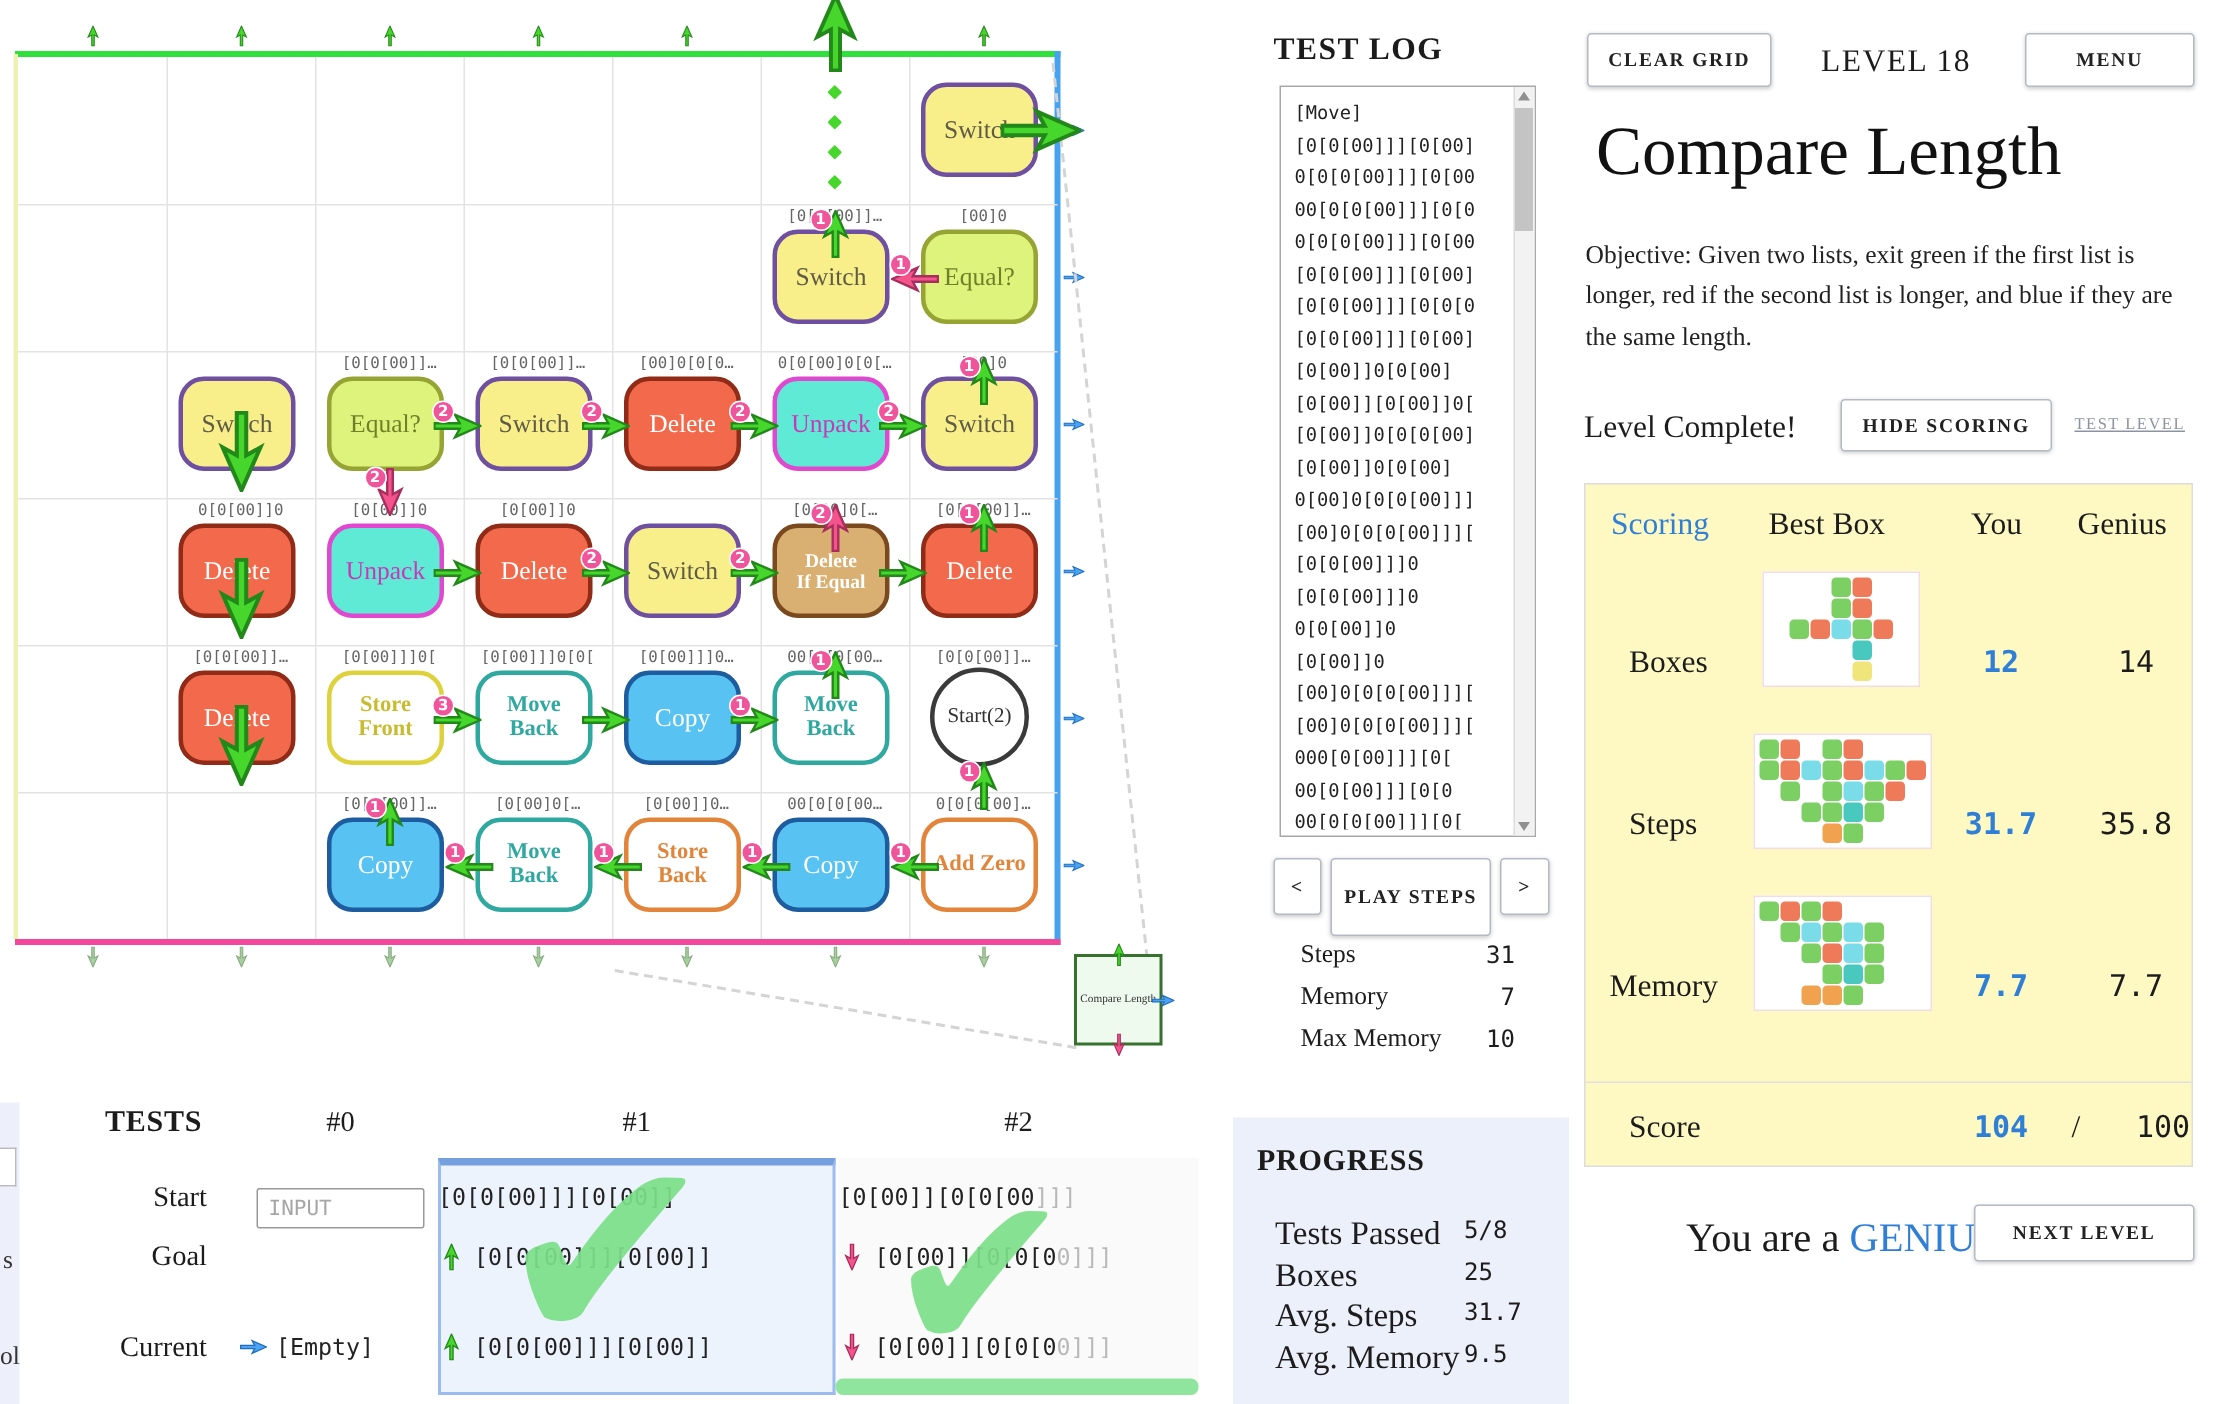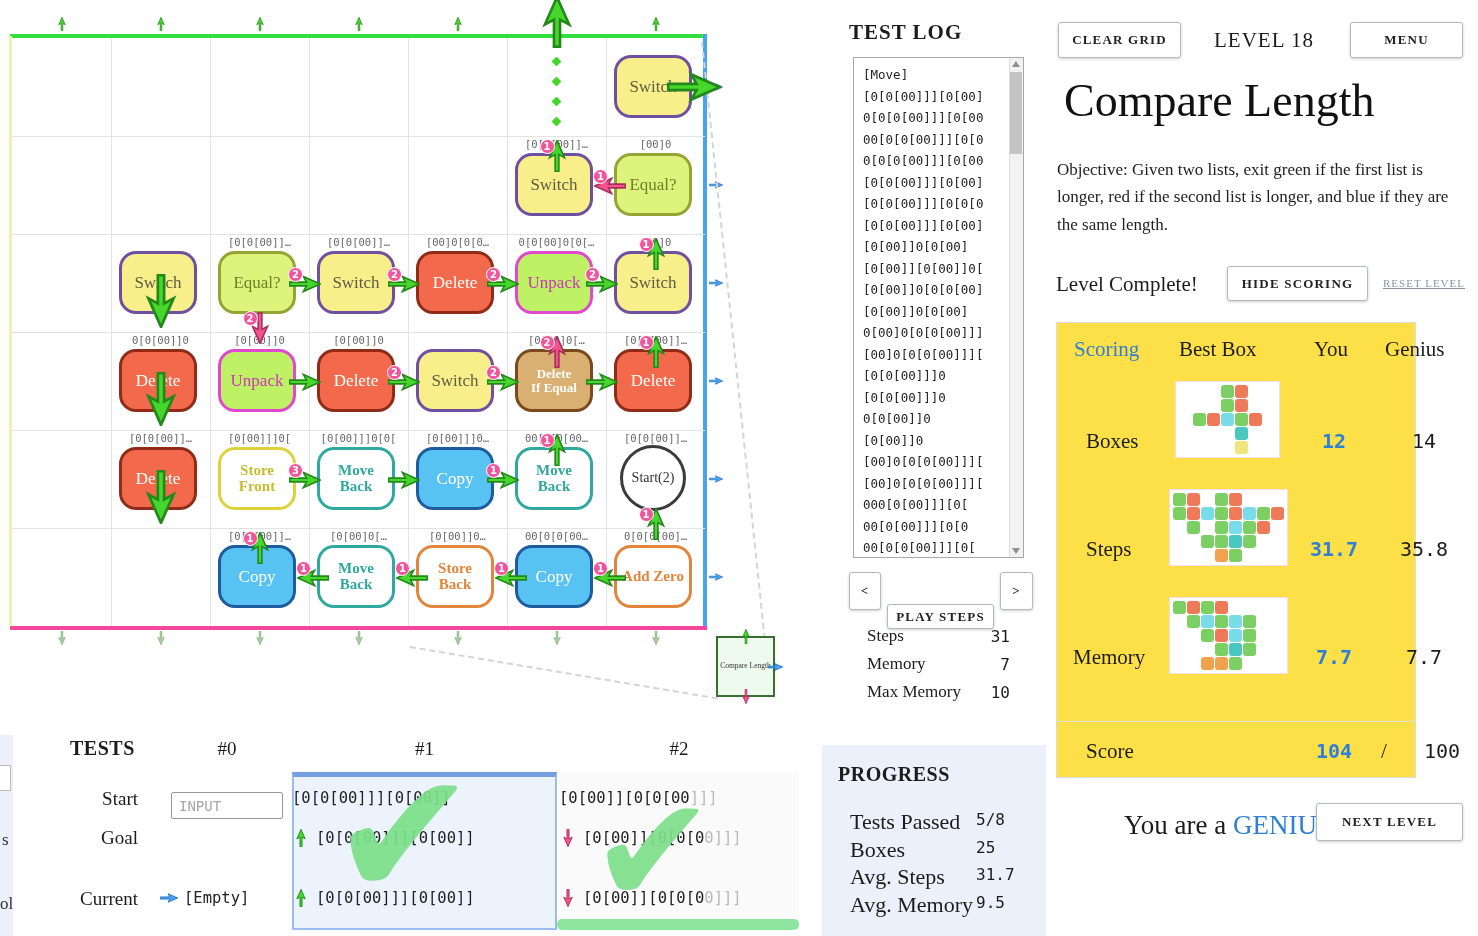--- a/index.html
+++ b/index.html
@@ -19,21 +19,21 @@
   .cell{position:absolute;width:99px;height:98px}
   .caption{position:absolute;top:2px;left:0;width:99px;text-align:center;font-size:10.5px;color:#666;
            white-space:nowrap;overflow:hidden}
   .gbox{position:absolute;left:8px;top:17px;width:78px;height:63px;border:3.5px solid;border-radius:17px;
         display:flex;align-items:center;justify-content:center;text-align:center;font-size:17px;line-height:1.05;
         padding:0 3px;cursor:pointer}
   .gbox span{white-space:pre-line}
   .switch{background:#f8ef8a;border-color:#6f4fa0;color:#5f5b44}
   .equal{background:#def37c;border-color:#95a433;color:#70802a}
   .delete{background:#f26a4b;border-color:#8f2b16;color:#fff}
-  .unpack{background:#bef264;border-color:#e048cf;color:#c937b8}
+  .unpack{background:#5eead4;border-color:#e048cf;color:#c937b8}
   .deleteifequal{background:#d9b072;border-color:#7a4a1e;color:#fff;font-size:13px;font-weight:bold}
   .copy{background:#58c3f2;border-color:#1d5c9e;color:#fff}
   .moveback{background:#fff;border-color:#2fa8a0;color:#2fa8a0;font-size:15px;font-weight:bold}
   .storefront{background:#fff;border-color:#ded23c;color:#c8bc2e;font-size:15px;font-weight:bold}
   .storeback{background:#fff;border-color:#e2853b;color:#e2853b;font-size:15px;font-weight:bold}
   .addzero{background:#fff;border-color:#e2853b;color:#e2853b;font-size:15px;font-weight:bold}
   .start{left:14px;top:15px;width:66px;height:66px;border-radius:50%;border-width:3px;
          background:#fff;border-color:#3a3a3a;color:#333;font-size:14px}
   .garrow{position:absolute;z-index:3}
   .badge{position:absolute;left:-1px;top:-1px;width:15px;height:15px;border-radius:50%;background:#f0559c;
@@ -90,21 +90,21 @@
   #progress{position:absolute;left:822px;top:745px;width:224px;height:191px;background:#ecf0fb}
   .p-label{position:absolute;font-size:22px}
   .p-value{position:absolute;font-family:"DejaVu Sans Mono",monospace;font-size:16px}
 
   
   .rp-text{position:absolute}
   #level-title{position:absolute;left:1064px;top:74px;font-size:46px;color:#111}
   #objective{position:absolute;left:1057px;top:156px;width:412px;font-size:17px;line-height:27.4px;color:#222}
   .blue{color:#2f7fd6}
   .link{position:absolute;font-size:11px;letter-spacing:1px;color:#8d93a3;text-decoration:underline;cursor:pointer}
-  #scorebox{position:absolute;left:1056px;top:322px;width:360px;height:456px;border:1px solid #dcdcdc;background:#fde047}
+  #scorebox{position:absolute;left:1056px;top:322px;width:406px;height:456px;border:1px solid #dcdcdc;background:#fef9c3}
   .sc-h{position:absolute;top:14px;font-size:21px}
   .sc-name{position:absolute;font-size:21px}
   .sc-num{position:absolute;width:80px;text-align:center;font-family:"DejaVu Sans Mono",monospace;font-size:20px}
   .sc-num.you{color:#2f7fd6;font-weight:bold}
   .scline{position:absolute;left:0;top:398px;width:100%;height:1px;background:#e0e0e0}
   .thumb{position:absolute;display:grid;gap:1px;padding:3px;border:1px solid #f2dce6;background:#fff}
   .tcell{width:13px;height:13px;border-radius:3px}
   #footer-text{position:absolute;left:1124px;top:810px;font-size:27px}
 </style>
 </head>
@@ -680,21 +680,21 @@
         <div class="logline">00[0[0[00]]][0[</div>
       </div>
     <div class="scrolltrack">
       <div class="scap up"></div>
       <div class="scrollthumb"></div>
       <div class="scap down"></div>
     </div>
   </div>
 
   <button class="btn" style="left:849px;top:572px;width:32px;height:38px">&lt;</button>
-  <button class="btn" style="left:887px;top:604px;width:107px;height:25px">PLAY STEPS</button>
+  <button class="btn" style="left:887px;top:572px;width:107px;height:52px">PLAY STEPS</button>
   <button class="btn" style="left:1000px;top:572px;width:33px;height:38px">&gt;</button>
 
   <div class="stat-label" style="left:867px;top:626px">Steps</div>
   <div class="stat-value" style="left:955px;top:627px">31</div>
   <div class="stat-label" style="left:867px;top:654px">Memory</div>
   <div class="stat-value" style="left:955px;top:655px">7</div>
   <div class="stat-label" style="left:867px;top:682px">Max Memory</div>
   <div class="stat-value" style="left:955px;top:683px">10</div>
 
   <div id="progress">
@@ -711,21 +711,21 @@
 
   <button class="btn" style="left:1058px;top:22px;width:123px;height:36px">CLEAR GRID</button>
   <div class="rp-text" style="left:1214px;top:28px;font-size:21px;letter-spacing:1px">LEVEL 18</div>
   <button class="btn" style="left:1350px;top:22px;width:113px;height:36px">MENU</button>
 
   <div id="level-title">Compare Length</div>
   <div id="objective">Objective: Given two lists, exit green if the first list is longer, red if the second list is longer, and blue if they are the same length.</div>
 
   <div class="rp-text" style="left:1056px;top:272px;font-size:21px">Level Complete!</div>
   <button class="btn" style="left:1227px;top:266px;width:141px;height:35px">HIDE SCORING</button>
-  <div class="link" style="left:1383px;top:277px">RESET LEVEL</div>
+  <div class="link" style="left:1383px;top:277px">TEST LEVEL</div>
 
   <div id="scorebox">
     <div class="sc-h blue" style="left:17px">Scoring</div>
     <div class="sc-h" style="left:122px">Best Box</div>
     <div class="sc-h" style="left:257px">You</div>
     <div class="sc-h" style="left:328px">Genius</div>
 
     <div class="sc-name" style="left:29px;top:106px">Boxes</div>
     <div id="thumb-boxes" class="thumb" style="left: 118px; top: 58px; grid-template-columns: repeat(7, 13px);">
         <span class="tcell"></span>

